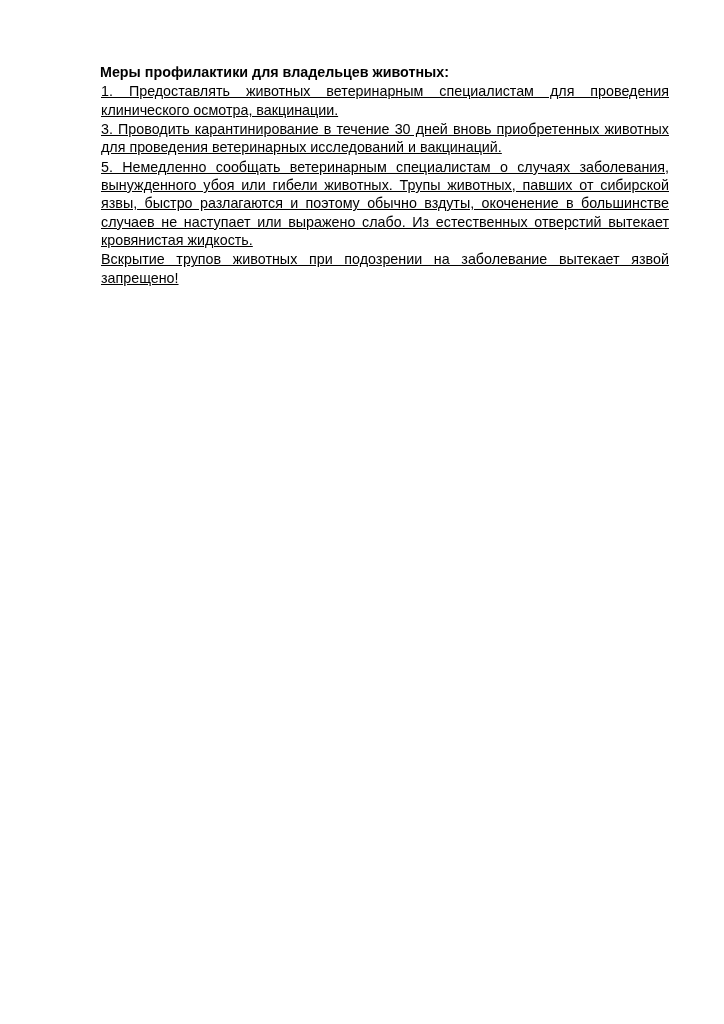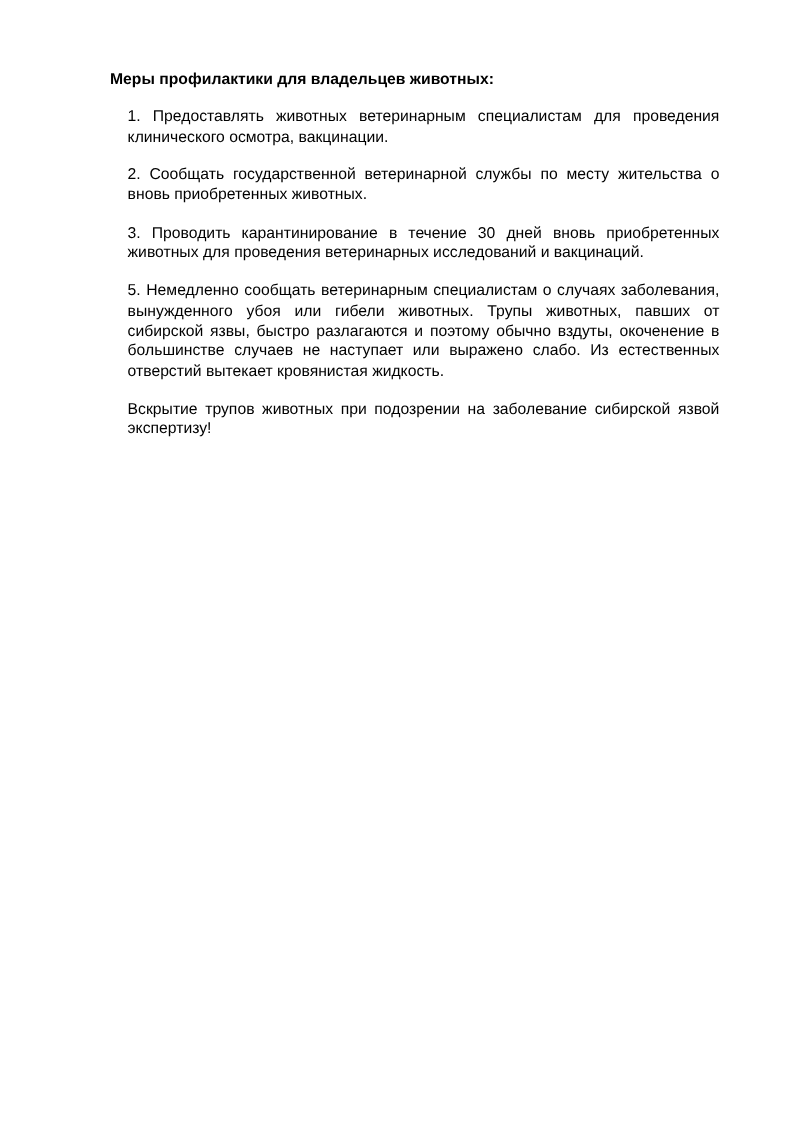--- a/index.html
+++ b/index.html
@@ -25,33 +25,33 @@
     line-height: 18.33px;
   }
   .doc-title {
     font-weight: bold;
     margin: 0;
     font-size: 14.3px;
     line-height: 18.33px;
     text-align: left;
   }
   .doc-paragraph {
-    margin: 16px;
+    margin: 1px;
     text-align: justify;
     text-align-last: left;
+    text-decoration: underline;
   }
   .doc-paragraph.wide-lines {
     line-height: 19.5px;
   }
 </style>
 </head>
 <body>
 
 <div class="page">
   <div class="text-block">
     <p class="doc-title">Меры профилактики для владельцев животных:</p>
     <p class="doc-paragraph">1. Предоставлять животных ветеринарным специалистам для проведения клинического осмотра, вакцинации.</p>
-    <p class="doc-paragraph">2. Сообщать государственной ветеринарной службы по месту жительства о вновь приобретенных животных.</p>
     <p class="doc-paragraph">3. Проводить карантинирование в течение 30 дней вновь приобретенных животных для проведения ветеринарных исследований и вакцинаций.</p>
     <p class="doc-paragraph">5. Немедленно сообщать ветеринарным специалистам о случаях заболевания, вынужденного убоя или гибели животных. Трупы животных, павших от сибирской язвы, быстро разлагаются и поэтому обычно вздуты, окоченение в большинстве случаев не наступает или выражено слабо. Из естественных отверстий вытекает кровянистая жидкость.</p>
-    <p class="doc-paragraph">Вскрытие трупов животных при подозрении на заболевание сибирской язвой экспертизу!</p>
+    <p class="doc-paragraph">Вскрытие трупов животных при подозрении на заболевание вытекает язвой запрещено!</p>
   </div>
 </div>
 
 </body></html>

